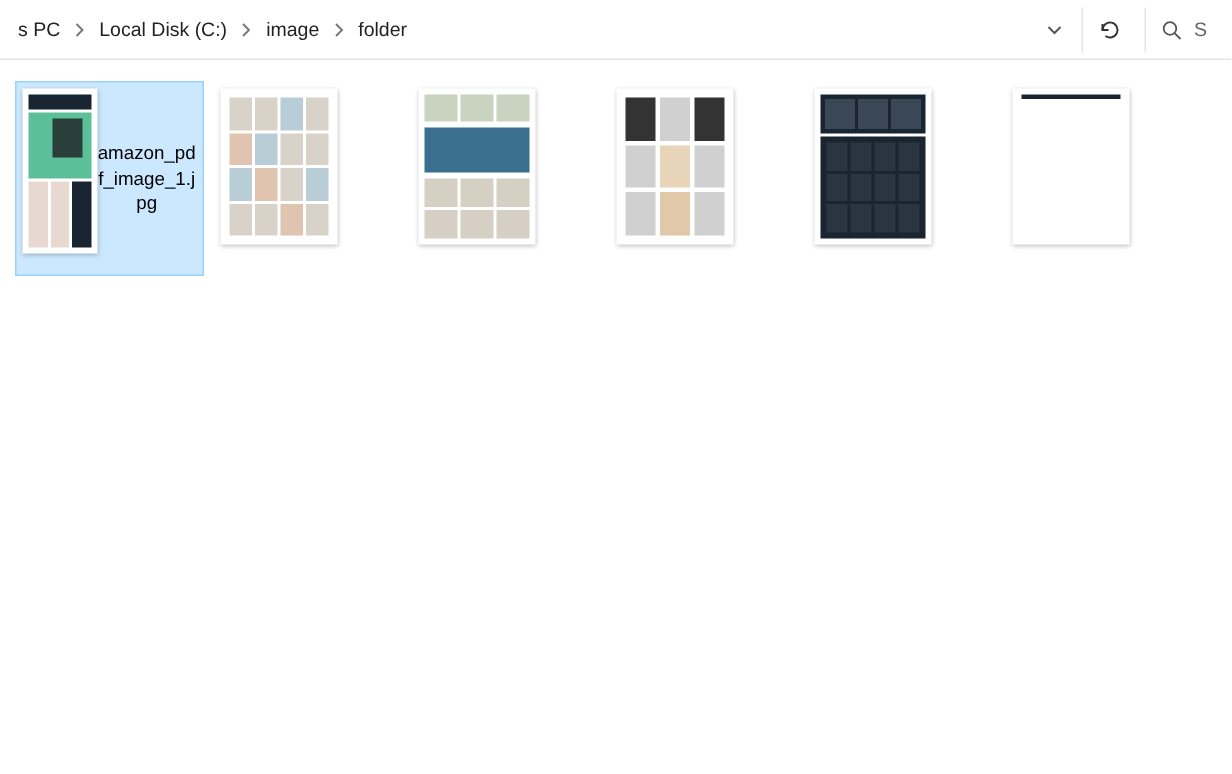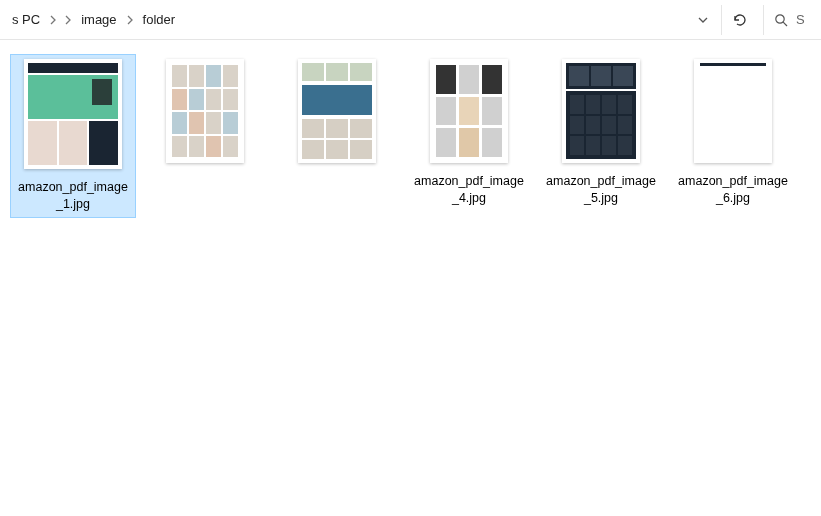--- a/index.html
+++ b/index.html
@@ -70,21 +70,21 @@
 .content {
   padding: 14px 10px;
   display: flex;
   flex-wrap: wrap;
   gap: 14px 6px;
   align-items: flex-start;
 }
 .file-item {
   width: 126px;
   display: flex;
-  flex-direction: column;
+  flex-direction: row;
   align-items: center;
   padding: 4px;
   border: 1px solid transparent;
 }
 .file-item.selected {
   background: #cce8ff;
   border: 1px solid #99d1ff;
 }
 .thumb {
   width: 78px;
@@ -147,20 +147,21 @@
 <body>
 
 <div class="toolbar">
   <div class="breadcrumb">
     <span class="breadcrumb-item">s PC</span>
     <span class="breadcrumb-sep">
       <svg width="8" height="10" viewBox="0 0 8 10">
           <path d="M2 1 L6 5 L2 9" stroke="#777" stroke-width="1.3" fill="none"></path>
         </svg>
     </span>
+    <span class="breadcrumb-item">Local Disk (C:)</span>
     <span class="breadcrumb-sep">
       <svg width="8" height="10" viewBox="0 0 8 10">
           <path d="M2 1 L6 5 L2 9" stroke="#777" stroke-width="1.3" fill="none"></path>
         </svg>
     </span>
     <span class="breadcrumb-item">image</span>
     <span class="breadcrumb-sep">
       <svg width="8" height="10" viewBox="0 0 8 10">
           <path d="M2 1 L6 5 L2 9" stroke="#777" stroke-width="1.3" fill="none"></path>
         </svg>
@@ -251,21 +252,20 @@
           <div></div>
           <div></div>
           <div></div>
           <div></div>
           <div></div>
           <div></div>
           <div></div>
           <div></div>
         </div>
     </div>
-    <div class="filename">amazon_pdf_image_4.jpg</div>
   </div>
 
   <div class="file-item">
     <div class="thumb">
       <div class="t5-top">
           <div></div>
           <div></div>
           <div></div>
         </div>
       <div class="t5-bot">
@@ -276,24 +276,22 @@
           <div></div>
           <div></div>
           <div></div>
           <div></div>
           <div></div>
           <div></div>
           <div></div>
           <div></div>
         </div>
     </div>
-    <div class="filename">amazon_pdf_image_5.jpg</div>
   </div>
 
   <div class="file-item">
     <div class="thumb">
       <div class="t6-line"></div>
         <div class="t6"></div>
     </div>
-    <div class="filename">amazon_pdf_image_6.jpg</div>
   </div>
 
 </div>
 
 </body></html>

